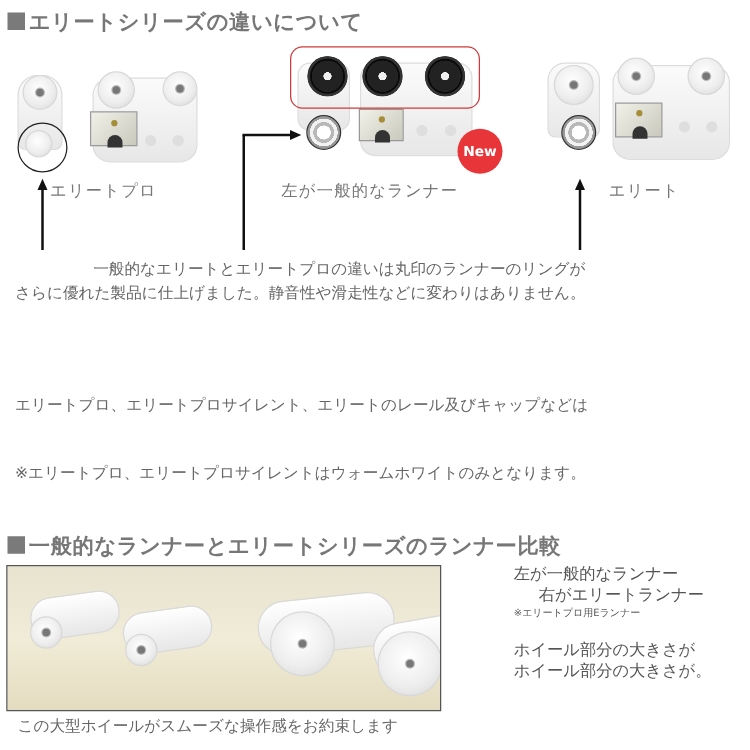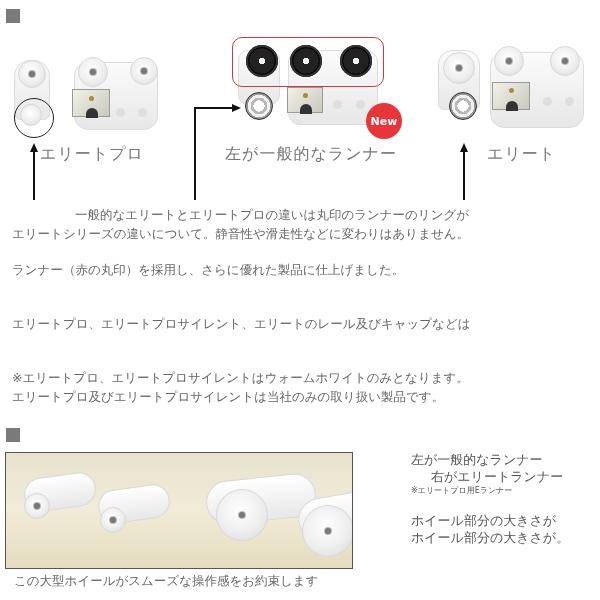--- a/index.html
+++ b/index.html
@@ -21,21 +21,21 @@
   .plate { position: absolute; background: linear-gradient(135deg,#f1f1e9,#c9c9bd); border: 1px solid #999; }
   .plate .screw { position: absolute; width: 5px; height: 5px; border-radius: 50%; background: #a58d3a; }
   .plate .notch { position: absolute; width: 12px; height: 10px; border-radius: 6px 6px 0 0; background: #333; }
   .hole { position: absolute; width: 9px; height: 9px; border-radius: 50%; background: #dedede; }
   .ring { position: absolute; border-radius: 50%; border: 1.5px solid #222; }
   .metal-ring { position: absolute; border-radius: 50%; background: radial-gradient(circle, #fff 0 30%, #b8b8b8 31% 45%, #f2f2f2 46% 60%, #999 61% 100%); border: 1.5px solid #333; }
 
   .red-box { position: absolute; left: 232px; top: 37px; width: 152px; height: 50px; border: 1.5px solid #d03a3a; border-radius: 10px; }
   .new-badge { position: absolute; left: 366px; top: 103px; width: 36px; height: 36px; border-radius: 50%; background: #e8353a; color: #fff; font-weight: bold; font-size: 11px; display: flex; align-items: center; justify-content: center; }
 
-  .label { position: absolute; font-size: 16px; color: #777777; white-space: nowrap; letter-spacing: 1px; }
+  .label { position: absolute; font-size: 13px; color: #777777; white-space: nowrap; letter-spacing: 1px; }
 
   .arrow-v { position: absolute; width: 1.5px; background: #111; }
   .arrow-h { position: absolute; height: 1.5px; background: #111; }
   .tip-up { position: absolute; width: 0; height: 0; border-left: 4px solid transparent; border-right: 4px solid transparent; border-bottom: 9px solid #111; }
   .tip-right { position: absolute; width: 0; height: 0; border-top: 4px solid transparent; border-bottom: 4px solid transparent; border-left: 9px solid #111; }
 
   .para { position: absolute; left: 12px; font-size: 12.5px; line-height: 19px; color: #666666; white-space: nowrap; }
 
   .photo { position: absolute; left: 5px; top: 452px; width: 348px; height: 117px; border: 1.5px solid #555; background: linear-gradient(180deg,#e8e3cf 0%,#f1ecd7 50%,#e4dcc0 100%); overflow: hidden; }
   .runner { position: absolute; background: linear-gradient(180deg,#ffffff,#e7e7e7); border: 1px solid #d9d9d9; }
@@ -43,21 +43,21 @@
   .side { position: absolute; left: 411px; color: #555; white-space: nowrap; }
   .side.big { font-size: 13px; line-height: 17px; }
   .side.small { font-size: 8px; line-height: 10px; }
 
   .caption { position: absolute; left: 14px; top: 573px; font-size: 12.5px; color: #666; white-space: nowrap; }
 </style>
 </head>
 <body>
 
 <div class="heading" style="top:6px;">
-  <span class="sq"></span>
+  <span class="sq"></span><span>エリートシリーズの違いについて</span>
 </div>
 
 <div class="product" style="left:0;top:0;">
   <div class="part" style="left:14px;top:60px;width:36px;height:60px;border-radius:16px 16px 6px 6px;"></div>
   <div class="wheel" style="left:18px;top:60px;width:28px;height:28px;">
       <div class="hub"></div>
     </div>
   <div class="part" style="left:74px;top:62px;width:84px;height:68px;border-radius:14px;"></div>
   <div class="wheel" style="left:78px;top:57px;width:30px;height:30px;">
       <div class="hub"></div>
@@ -126,35 +126,33 @@
   <div class="arrow-h" style="left:194px;top:107px;width:40px;"></div>
   <div class="tip-right" style="left:232px;top:104px;"></div>
 </div>
 <div>
   <div class="arrow-v" style="left:463px;top:150px;height:50px;"></div>
   <div class="tip-up" style="left:460px;top:143px;"></div>
 </div>
 
 <div class="para" style="top:205px;text-align:right;">
   <div>一般的なエリートとエリートプロの違いは丸印のランナーのリングが</div>
-  <div>エリートシリーズの違いについて。静音性や滑走性などに変わりはありません。</div>
+  <div>さらに優れた製品に仕上げました。静音性や滑走性などに変わりはありません。</div>
 </div>
 <div class="para" style="top:260px;">
-  <div>ランナー（赤の丸印）を採用し、さらに優れた製品に仕上げました。</div>
 </div>
 <div class="para" style="top:314px;">
   <div>エリートプロ、エリートプロサイレント、エリートのレール及びキャップなどは</div>
 </div>
 <div class="para" style="top:368px;">
   <div>※エリートプロ、エリートプロサイレントはウォームホワイトのみとなります。</div>
-  <div>エリートプロ及びエリートプロサイレントは当社のみの取り扱い製品です。</div>
 </div>
 
 <div class="heading" style="top:425px;">
-  <span class="sq"></span>
+  <span class="sq"></span><span>一般的なランナーとエリートシリーズのランナー比較</span>
 </div>
 
 <div class="photo">
 
   <div class="runner" style="left:18px;top:22px;width:72px;height:34px;border-radius:18px;transform:rotate(-8deg);"></div>
   <div class="wheel" style="left:18px;top:40px;width:26px;height:26px;">
       <div class="hub"></div>
     </div>
   <div class="runner" style="left:92px;top:34px;width:72px;height:34px;border-radius:18px;transform:rotate(-8deg);"></div>
   <div class="wheel" style="left:94px;top:54px;width:26px;height:26px;">

